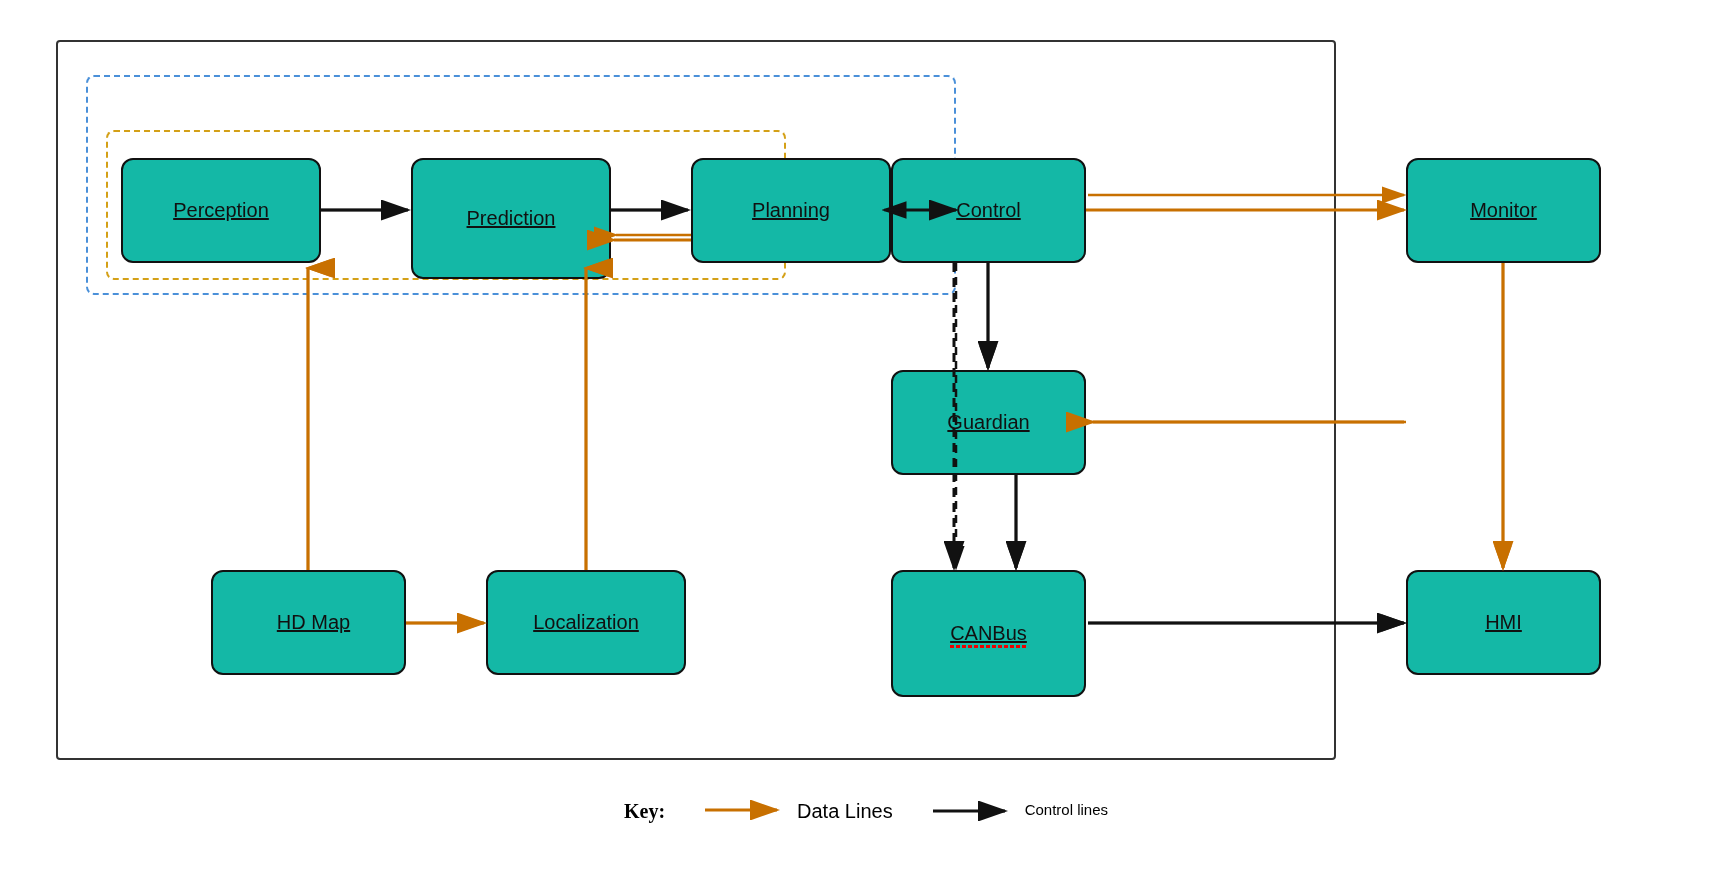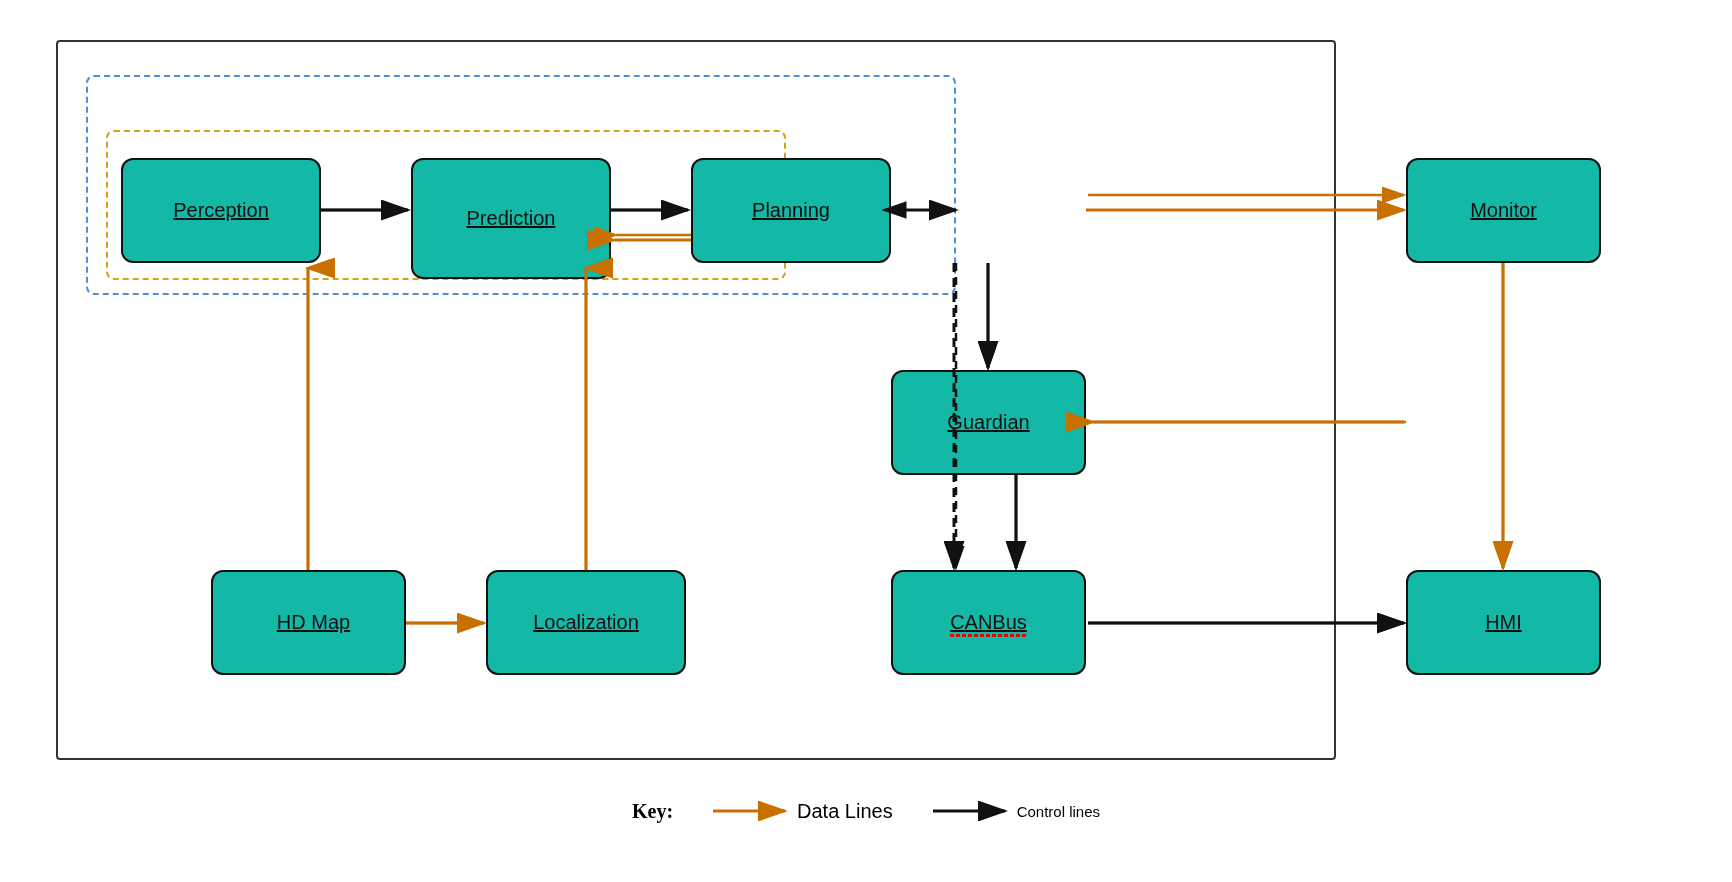--- a/index.html
+++ b/index.html
@@ -89,21 +89,21 @@
       width: 195px; height: 105px;
     }
     
     .box-guardian {
       left: 835px; top: 330px;
       width: 195px; height: 105px;
     }
     
     .box-canbus {
       left: 835px; top: 530px;
-      width: 195px; height: 105px;
+      width: 195px; height: 127px;
     }
     
     .box-hdmap {
       left: 155px; top: 530px;
       width: 195px; height: 105px; padding-left: 10px;
     }
     
     .box-localization {
       left: 430px; top: 530px;
       width: 200px; height: 105px;
@@ -150,22 +150,22 @@
     .legend {
       margin-top: 10px;
       display: flex;
       align-items: center;
       gap: 40px;
       font-size: 18px;
       font-weight: 500;
     }
     .legend-item {
       display: flex;
-      align-items: center;
-      gap: 4px;
+      align-items: flex-start;
+      gap: 12px;
     }
   </style>
 </head>
 <body>
 
 <div class="diagram-wrapper">
 
   <div class="main-border"></div>
 
   <div class="blue-dashed"></div>
@@ -173,20 +173,23 @@
   <div class="yellow-dashed"></div>
 
   <div class="box box-perception">
     <span>Perception</span>
   </div>
   <div class="box box-prediction">
     <span>Prediction</span>
   </div>
   <div class="box box-planning">
     <span>Planning</span>
+  </div>
+  <div class="box box-control">
+    <span>Control</span>
   </div>
   <div class="box box-guardian">
     <span>Guardian</span>
   </div>
   <div class="box box-canbus">
     <span class="canbus-text">CANBus</span>
   </div>
   <div class="box box-hdmap">
     <span>HD Map</span>
   </div>

